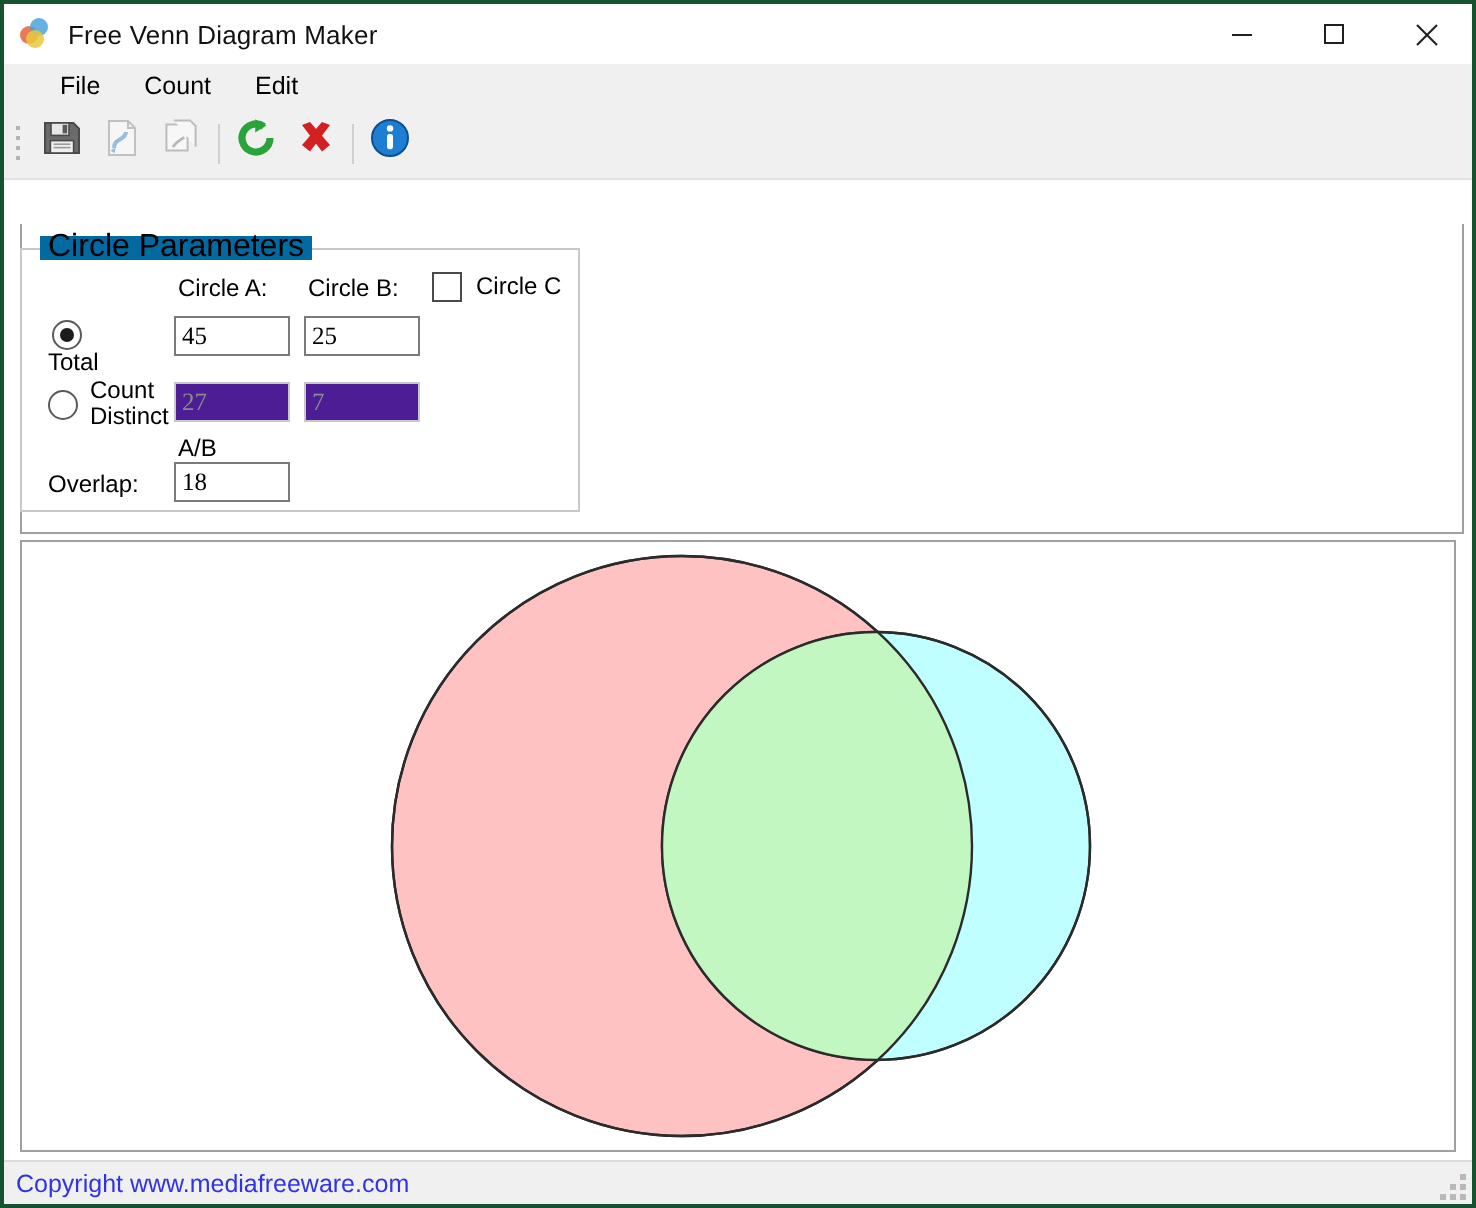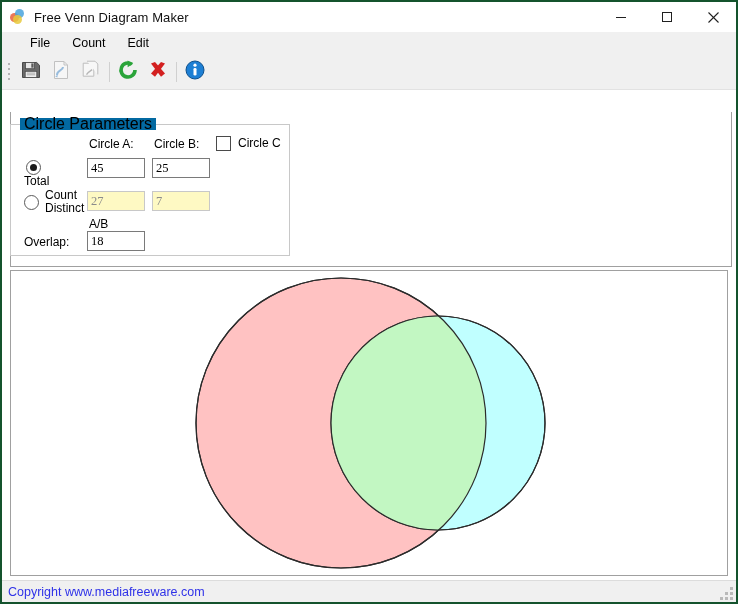--- a/index.html
+++ b/index.html
@@ -199,21 +199,21 @@
     background: #ffffff;
     font-family: Liberation Serif, serif;
     font-size: 12.5px;
     color: #000000;
     padding: 0 3px;
     line-height: 18px;
     height: 20px;
     outline: none;
   }
   .txt.disabled {
-    background: #fef9c3;
+    background: #4c1d95;
     border: 1px solid #c8c8c8;
     color: #8b8b8b;
   }
   .radio-row {
     position: absolute;
     display: flex;
     align-items: center;
   }
   .radio {
     width: 13px; height: 13px;

